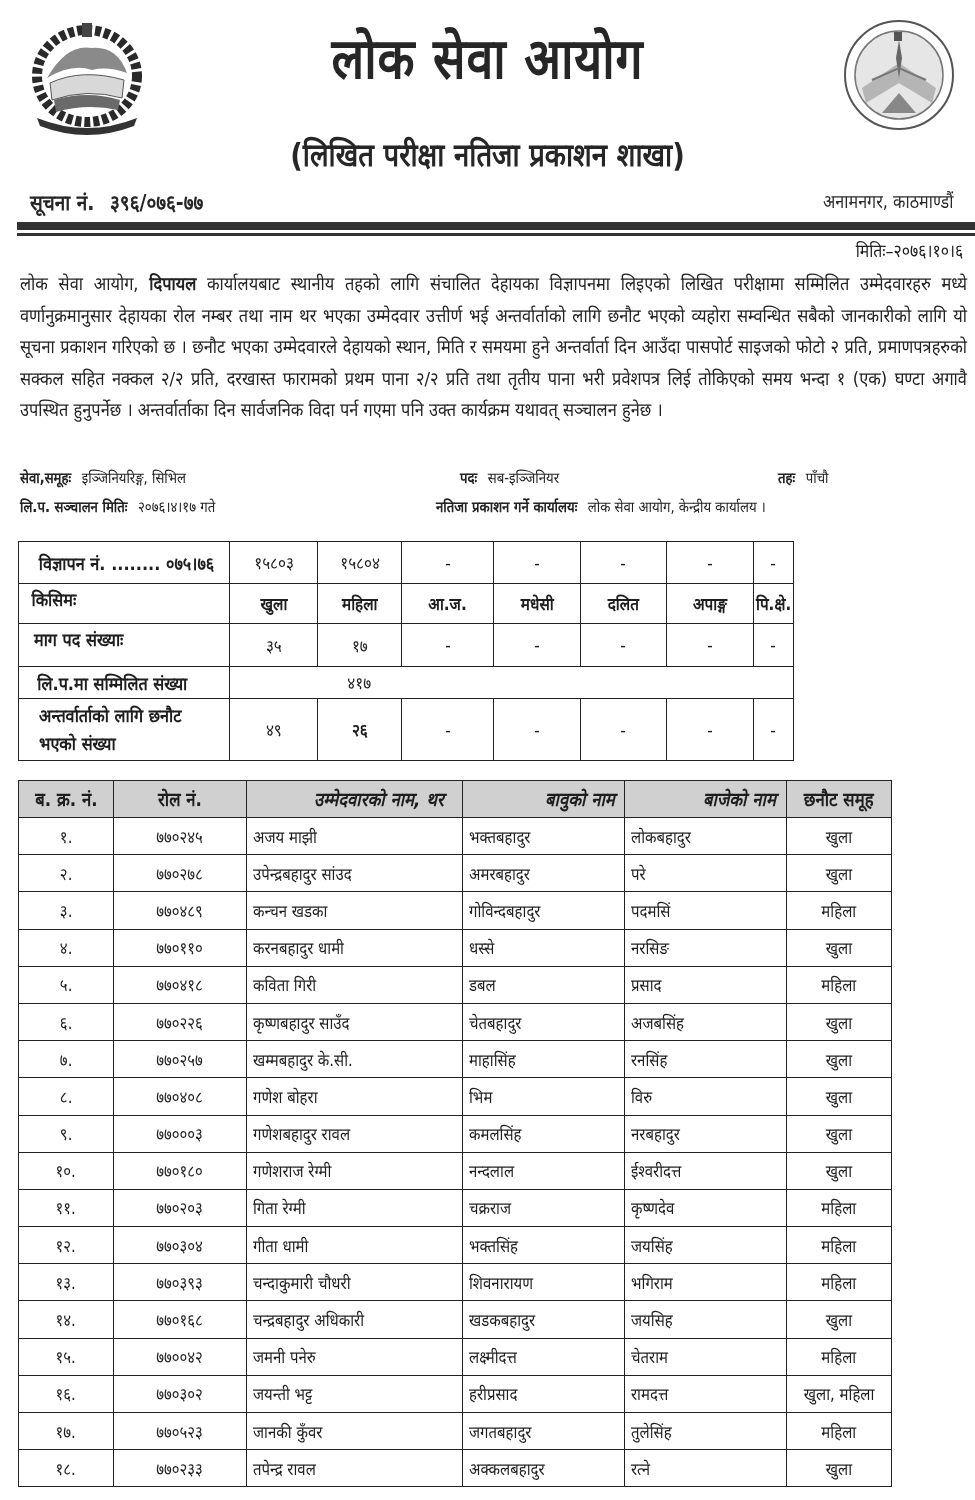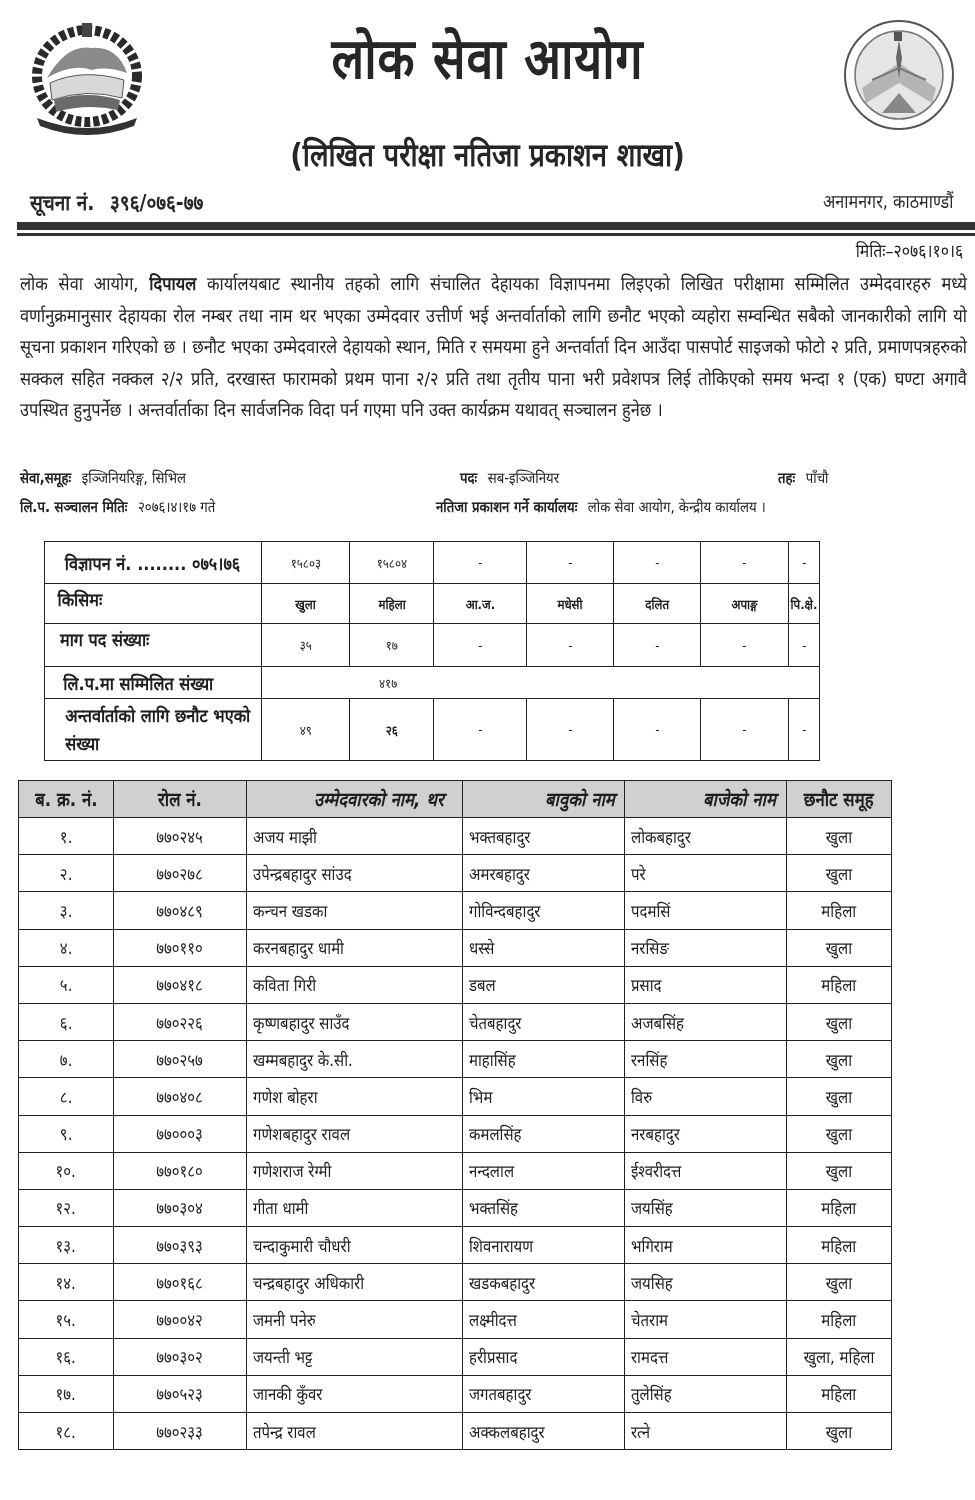--- a/index.html
+++ b/index.html
@@ -26,22 +26,22 @@
   .date { position: absolute; right: 12px; top: 238px; font-size: 18px; color: #1e1e1e; transform: scaleX(0.88); transform-origin: right; }
 
   .para { position: absolute; left: 20px; top: 268px; width: 1070px; font-size: 18.5px; line-height: 31.5px;
           color: #222; transform: scaleX(0.885); transform-origin: left top; text-align: justify; }
   .para b { font-weight: bold; }
 
   .meta { position: absolute; font-size: 15px; color: #222; transform: scaleX(0.88); transform-origin: left; white-space: nowrap; }
   .meta .k { font-weight: bold; margin-right: 12px; }
 
   table { border-collapse: collapse; position: absolute; }
-  .summary { left: 18px; top: 541px; width: 776px; margin-left: 26px; }
-  .summary td { border: 1px solid #222; font-size: 13px; text-align: center; vertical-align: middle; color: #1e1e1e; }
+  .summary { left: 18px; top: 541px; width: 776px; }
+  .summary td { border: 1px solid #222; font-size: 17px; text-align: center; vertical-align: middle; color: #1e1e1e; }
   .summary td.lbl { text-align: left; font-weight: bold; padding-left: 10px; font-size: 18px; }
   .summary td.bold { font-weight: bold; }
   .summary td span { display: inline-block; transform: scaleX(0.9); }
 
   .results { left: 18px; top: 780px; width: 874px; }
   .results th { background: #d0d0d0; border: 1px solid #222; font-size: 19px; font-weight: bold; height: 37px; color: #1e1e1e; }
   .results th.left { text-align: right; padding-left: 6px; font-style: italic; }
   .results td { border: 1px solid #222; font-size: 17px; height: 37.2px; color: #1e1e1e; }
   .results td.c { text-align: center; }
   .results td.l { text-align: left; padding-left: 6px; }
@@ -260,20 +260,28 @@
       </tr>
       <tr>
         <td class="c"><span>१०.</span></td>
         <td class="c"><span>७७०१८०</span></td>
         <td class="l"><span>गणेशराज रेग्मी</span></td>
         <td class="l"><span>नन्दलाल</span></td>
         <td class="l"><span>ईश्वरीदत्त</span></td>
         <td class="c"><span>खुला</span></td>
       </tr>
       <tr>
+        <td class="c"><span>११.</span></td>
+        <td class="c"><span>७७०२०३</span></td>
+        <td class="l"><span>गिता रेग्मी</span></td>
+        <td class="l"><span>चक्रराज</span></td>
+        <td class="l"><span>कृष्णदेव</span></td>
+        <td class="c"><span>महिला</span></td>
+      </tr>
+      <tr>
         <td class="c"><span>१२.</span></td>
         <td class="c"><span>७७०३०४</span></td>
         <td class="l"><span>गीता धामी</span></td>
         <td class="l"><span>भक्तसिंह</span></td>
         <td class="l"><span>जयसिंह</span></td>
         <td class="c"><span>महिला</span></td>
       </tr>
       <tr>
         <td class="c"><span>१३.</span></td>
         <td class="c"><span>७७०३९३</span></td>

